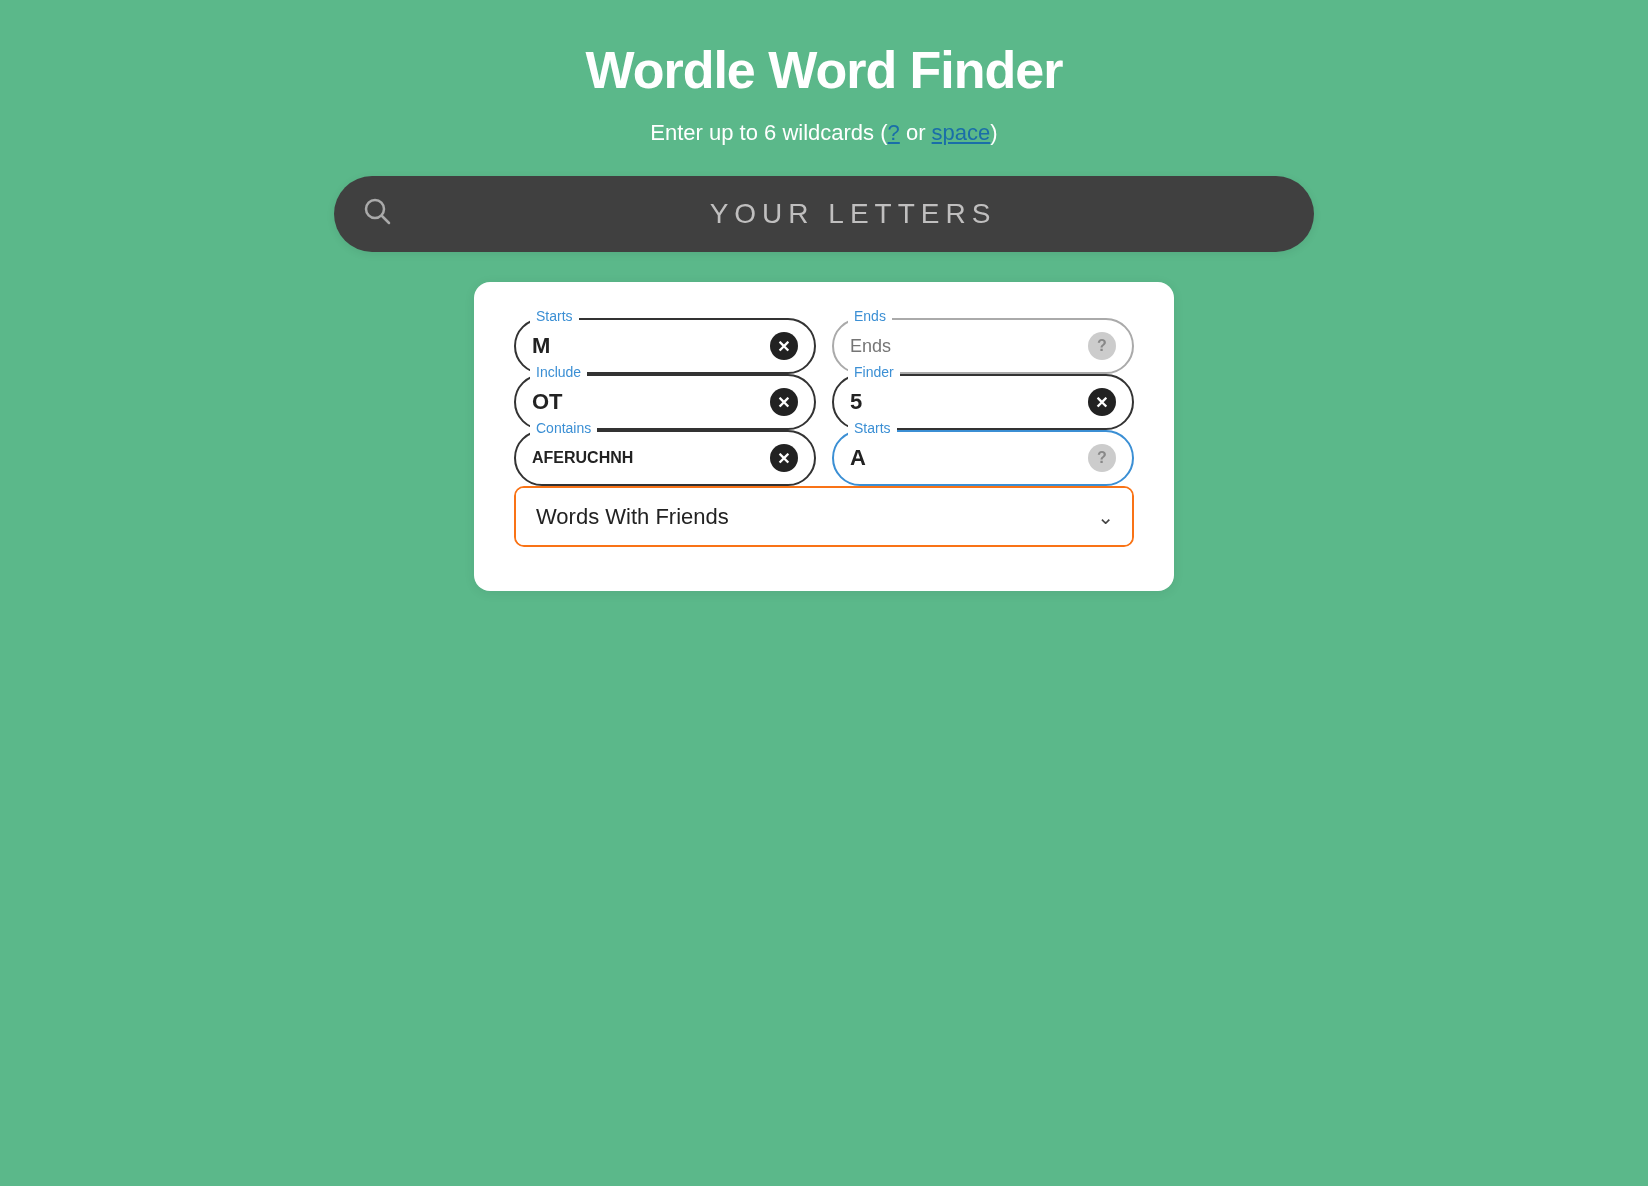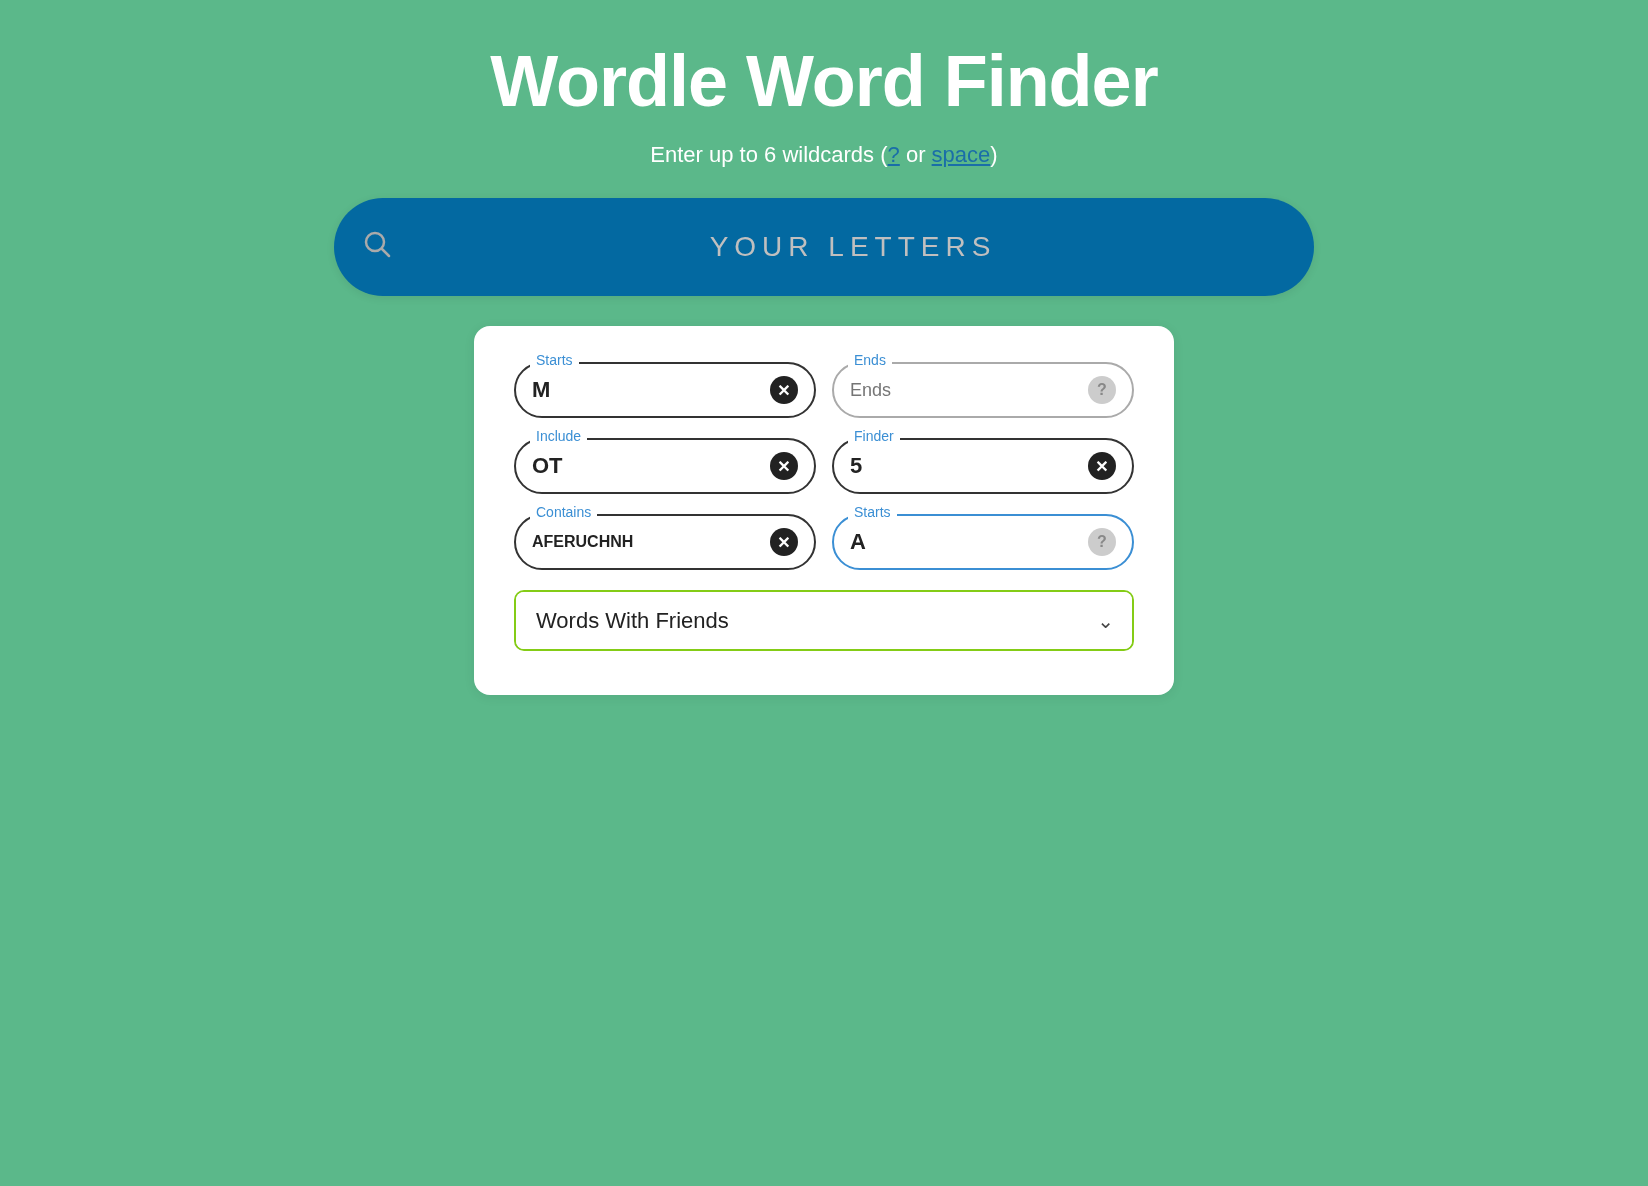--- a/index.html
+++ b/index.html
@@ -13,21 +13,21 @@
       font-family: 'Helvetica Neue', Arial, sans-serif;
       min-height: 1186px;
       display: flex;
       flex-direction: column;
       align-items: center;
       padding: 40px 20px;
     }
 
     .page-title {
       color: #ffffff;
-      font-size: 72px;
+      font-size: 52px;
       font-weight: 800;
       text-align: center;
       margin-bottom: 20px;
       letter-spacing: -1px;
     }
 
     .subtitle {
       color: #ffffff;
       font-size: 22px;
       text-align: center;
@@ -40,27 +40,27 @@
       text-decoration: underline;
     }
 
     .search-bar-wrapper {
       width: 100%;
       max-width: 980px;
       margin-bottom: 30px;
     }
 
     .search-bar {
-      background: #0369a1;
+      background: #404040;
       border-radius: 50px;
       display: flex;
       align-items: center;
       padding: 10px 28px;
       box-shadow: 0 2px 8px rgba(0,0,0,0.08);
-      height: 98px;
+      height: 76px;
       gap: 12px;
     }
 
     .search-icon-wrap {
       margin-right: 16px;
       color: #999;
       font-size: 28px;
     }
 
     .search-input {
@@ -86,21 +86,20 @@
       border-radius: 16px;
       padding: 36px 40px 36px 40px;
       width: 100%;
       max-width: 700px;
       box-shadow: 0 2px 12px rgba(0,0,0,0.07);
     }
 
     .filter-row {
       display: flex;
       gap: 16px;
-      margin-bottom: 20px;
     }
 
     .filter-group {
       flex: 1;
       position: relative;
     }
 
     .filter-label {
       position: absolute;
       top: -10px;
@@ -173,21 +172,21 @@
       align-items: center;
       justify-content: center;
       cursor: pointer;
       flex-shrink: 0;
       color: #888;
       font-size: 16px;
       font-weight: bold;
     }
 
     .dropdown-wrap {
-      border: 2px solid #84cc16;
+      border: 2px solid #f97316;
       border-radius: 10px;
       margin-bottom: 8px;
       position: relative;
       overflow: hidden;
     }
 
     .dropdown-select {
       width: 100%;
       appearance: none;
       border: none;

